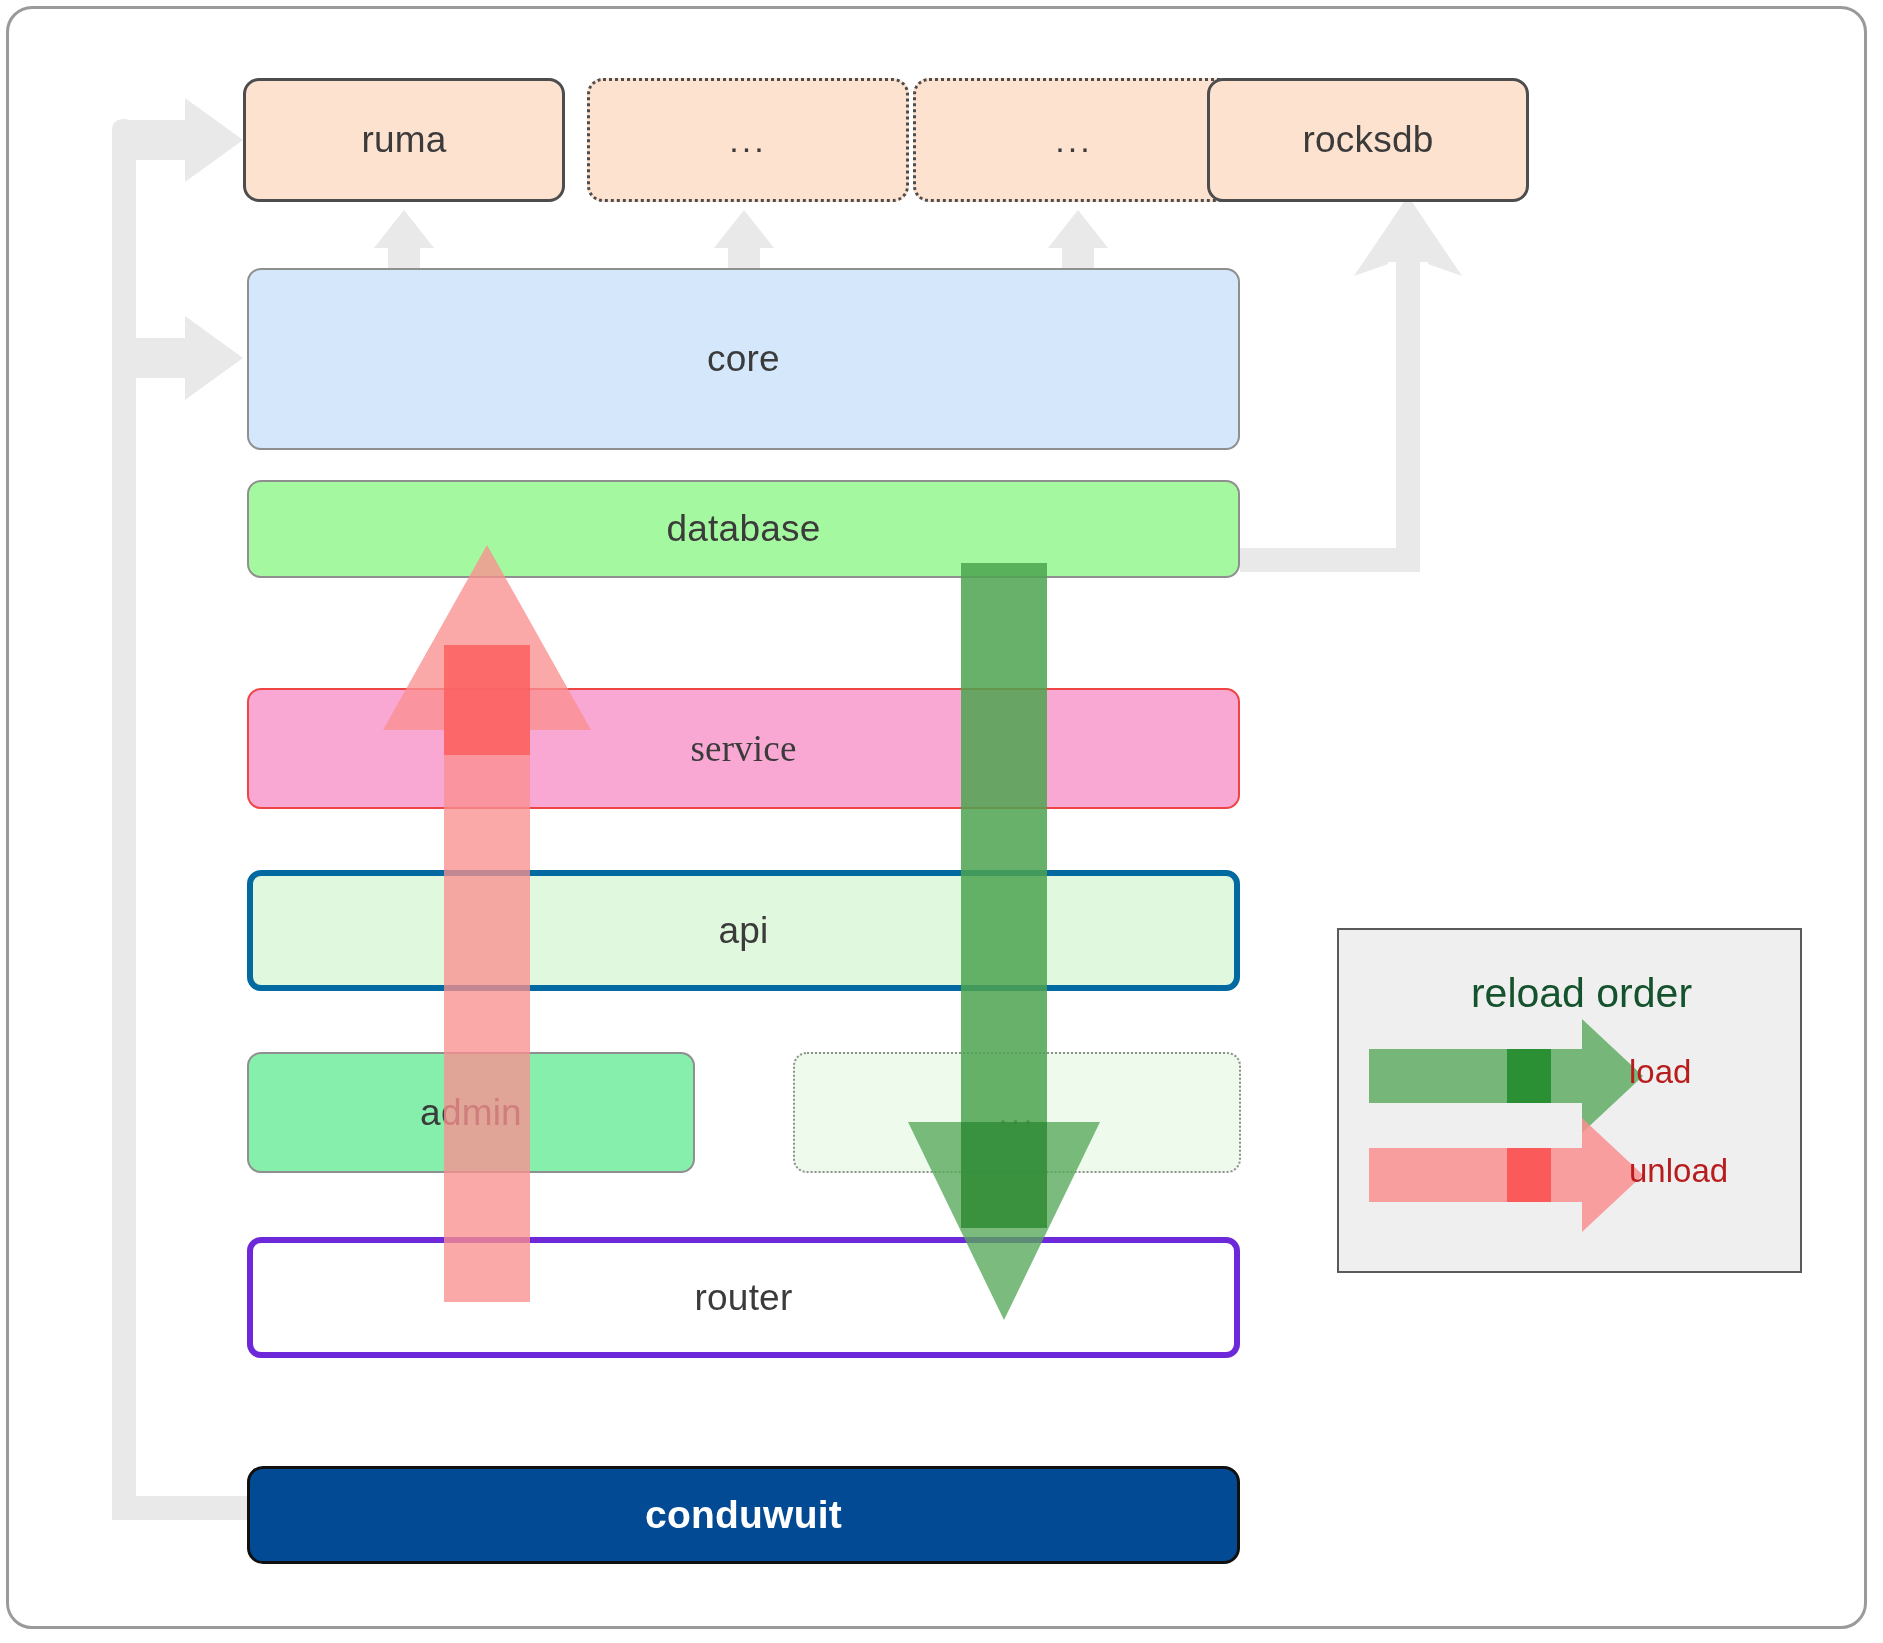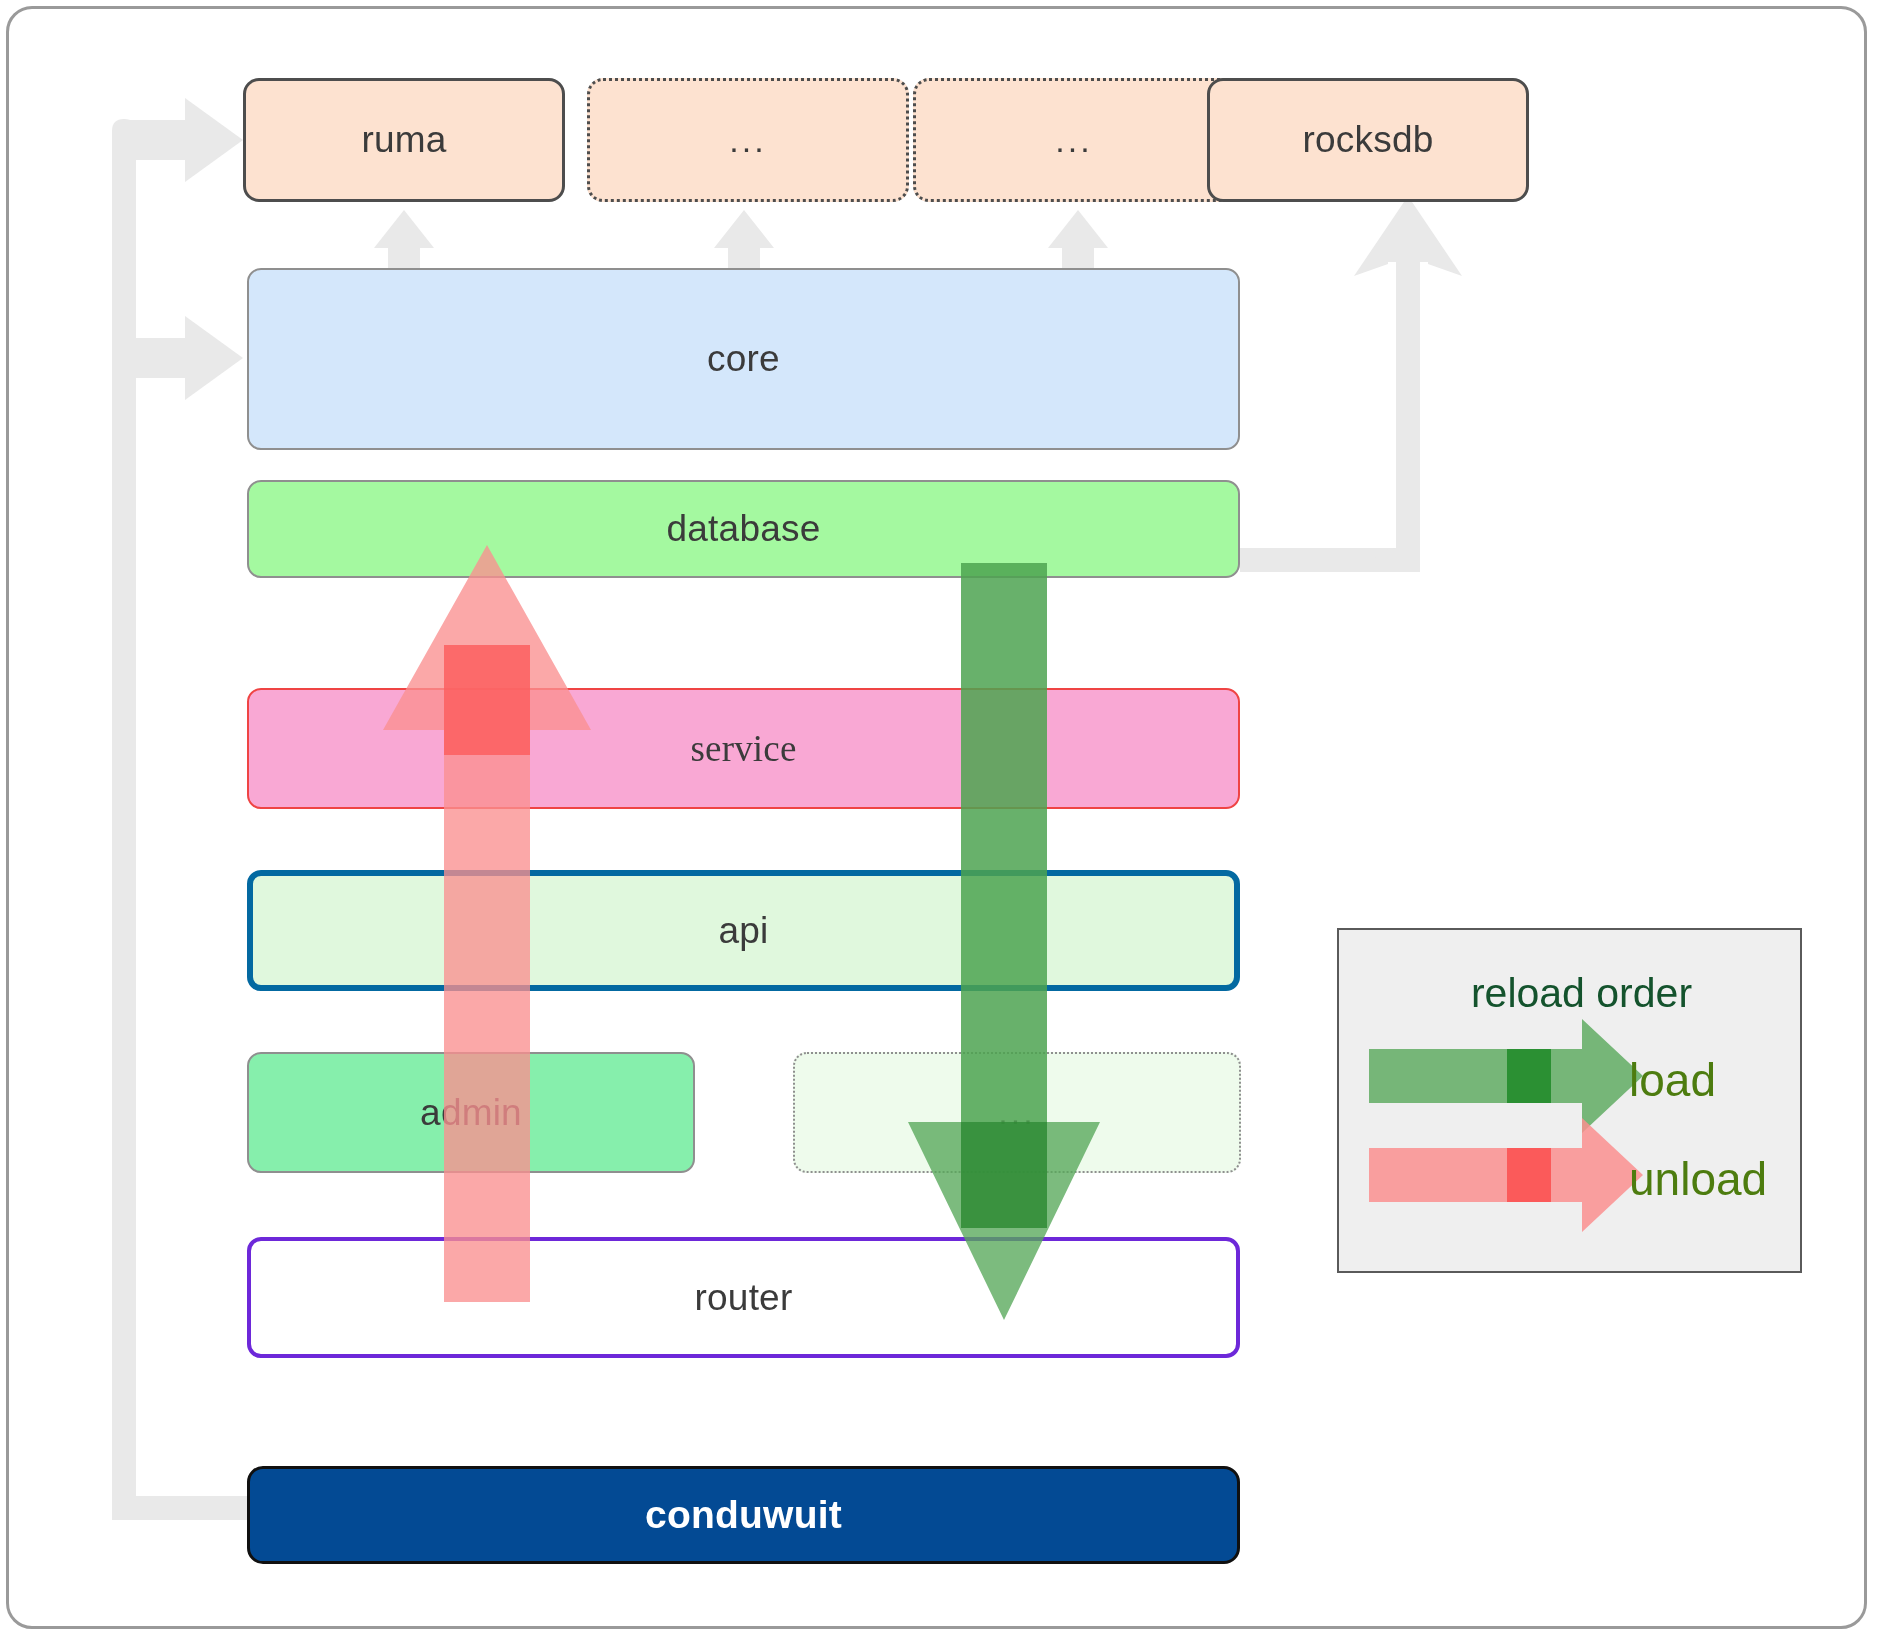--- a/index.html
+++ b/index.html
@@ -57,21 +57,21 @@
   .admin{
     background:#86efac;
     border:2px solid #8f8f8f;
   }
   .dotbox{
     background:#eefbec;
     border:2px dotted #8f8f8f;
   }
   .router{
     background:#ffffff;
-    border:4px solid #6d28d9;
+    border:6px solid #6d28d9;
   }
   .root{
     background:#034a94;
     border:3px solid #101010;
     color:#ffffff;
     font-weight:bold;
     font-size:39px;
     border-radius:16px;
   }
   .ell{
@@ -85,21 +85,21 @@
     width:465px;height:345px;
     background:#efefef;
     border:2px solid #5a5a5a;
     box-sizing:border-box;
   }
   #legend .ltitle{
     position:absolute;left:12px;top:40px;width:100%;
     text-align:center;font-size:41px;color:#14532d;
   }
   .lrow-label{
-    position:absolute;font-size:46px;color:#4d7c0f;text-align:center;
+    position:absolute;font-size:33px;color:#b91c1c;text-align:center;
   }
   svg.ov{position:absolute;left:0;top:0;width:1883px;height:1643px;overflow:visible;}
   svg.ovl{position:absolute;left:0;top:0;width:465px;height:345px;overflow:visible;}
 </style>
 </head>
 <body>
 
 <div id="canvas">
   <div id="frame"></div>
 

